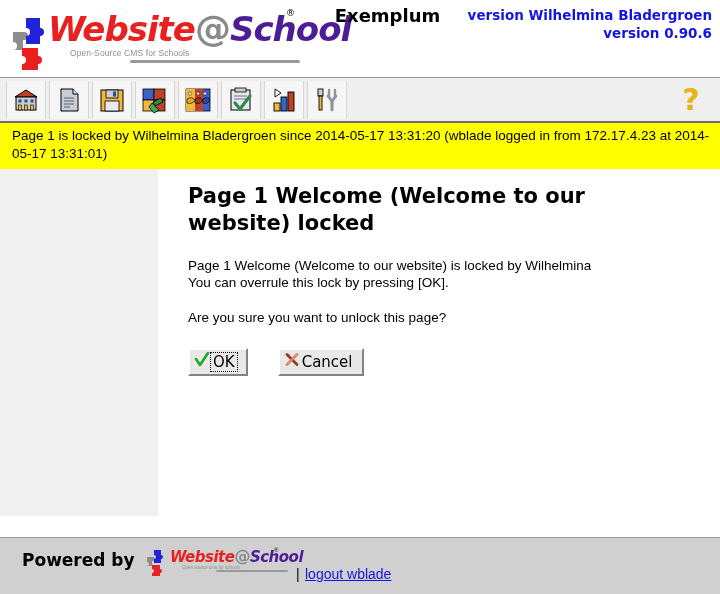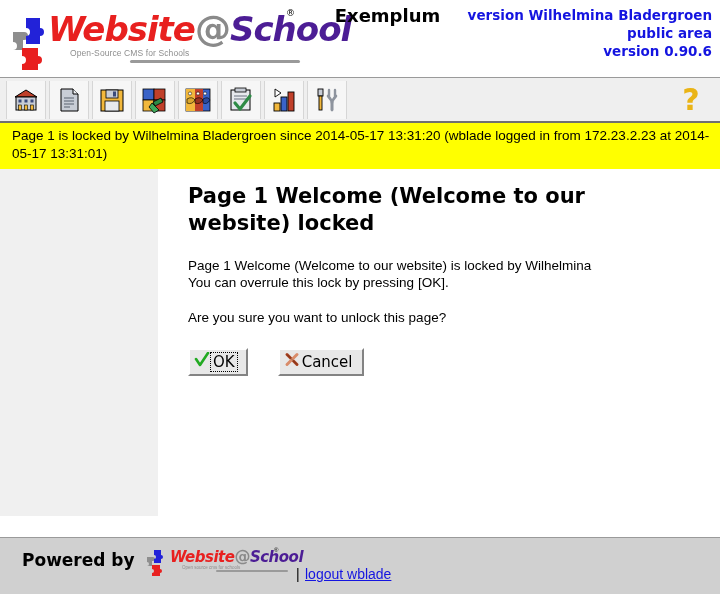--- a/index.html
+++ b/index.html
@@ -342,21 +342,20 @@
     <div class="logo-tagline">Open-Source CMS for Schools</div>
     <div class="logo-underline"></div>
   </div>
 
   <div id="school-title">
     <div>Exemplum</div>
   </div>
 
   <div id="header-right">
     <div>version Wilhelmina Bladergroen</div>
-    <div>public area</div>
     <div>version 0.90.6</div>
   </div>
 </div>
 
 <div id="toolbar">
   <div id="toolbar-icons">
 
     <div class="tb-btn">
       <span>
         <svg width="30" height="28" viewBox="0 0 30 28">
@@ -460,21 +459,21 @@
       </span>
     </div>
 
   </div>
 
   <div id="help-btn">
     <span class="qm">?</span>
   </div>
 </div>
 
-<div id="message-bar">Page 1 is locked by Wilhelmina Bladergroen since 2014-05-17 13:31:20 (wblade logged in from 172.23.2.23 at 2014-05-17 13:31:01)</div>
+<div id="message-bar">Page 1 is locked by Wilhelmina Bladergroen since 2014-05-17 13:31:20 (wblade logged in from 172.17.4.23 at 2014-05-17 13:31:01)</div>
 
 <div id="content-area">
 
   <div id="sidebar"></div>
 
   <div id="main">
     <h1 id="page-title">Page 1 Welcome (Welcome to our website) locked</h1>
 
     <div id="para-block1">
       <p class="para">Page 1 Welcome (Welcome to our website) is locked by Wilhelmina</p>

